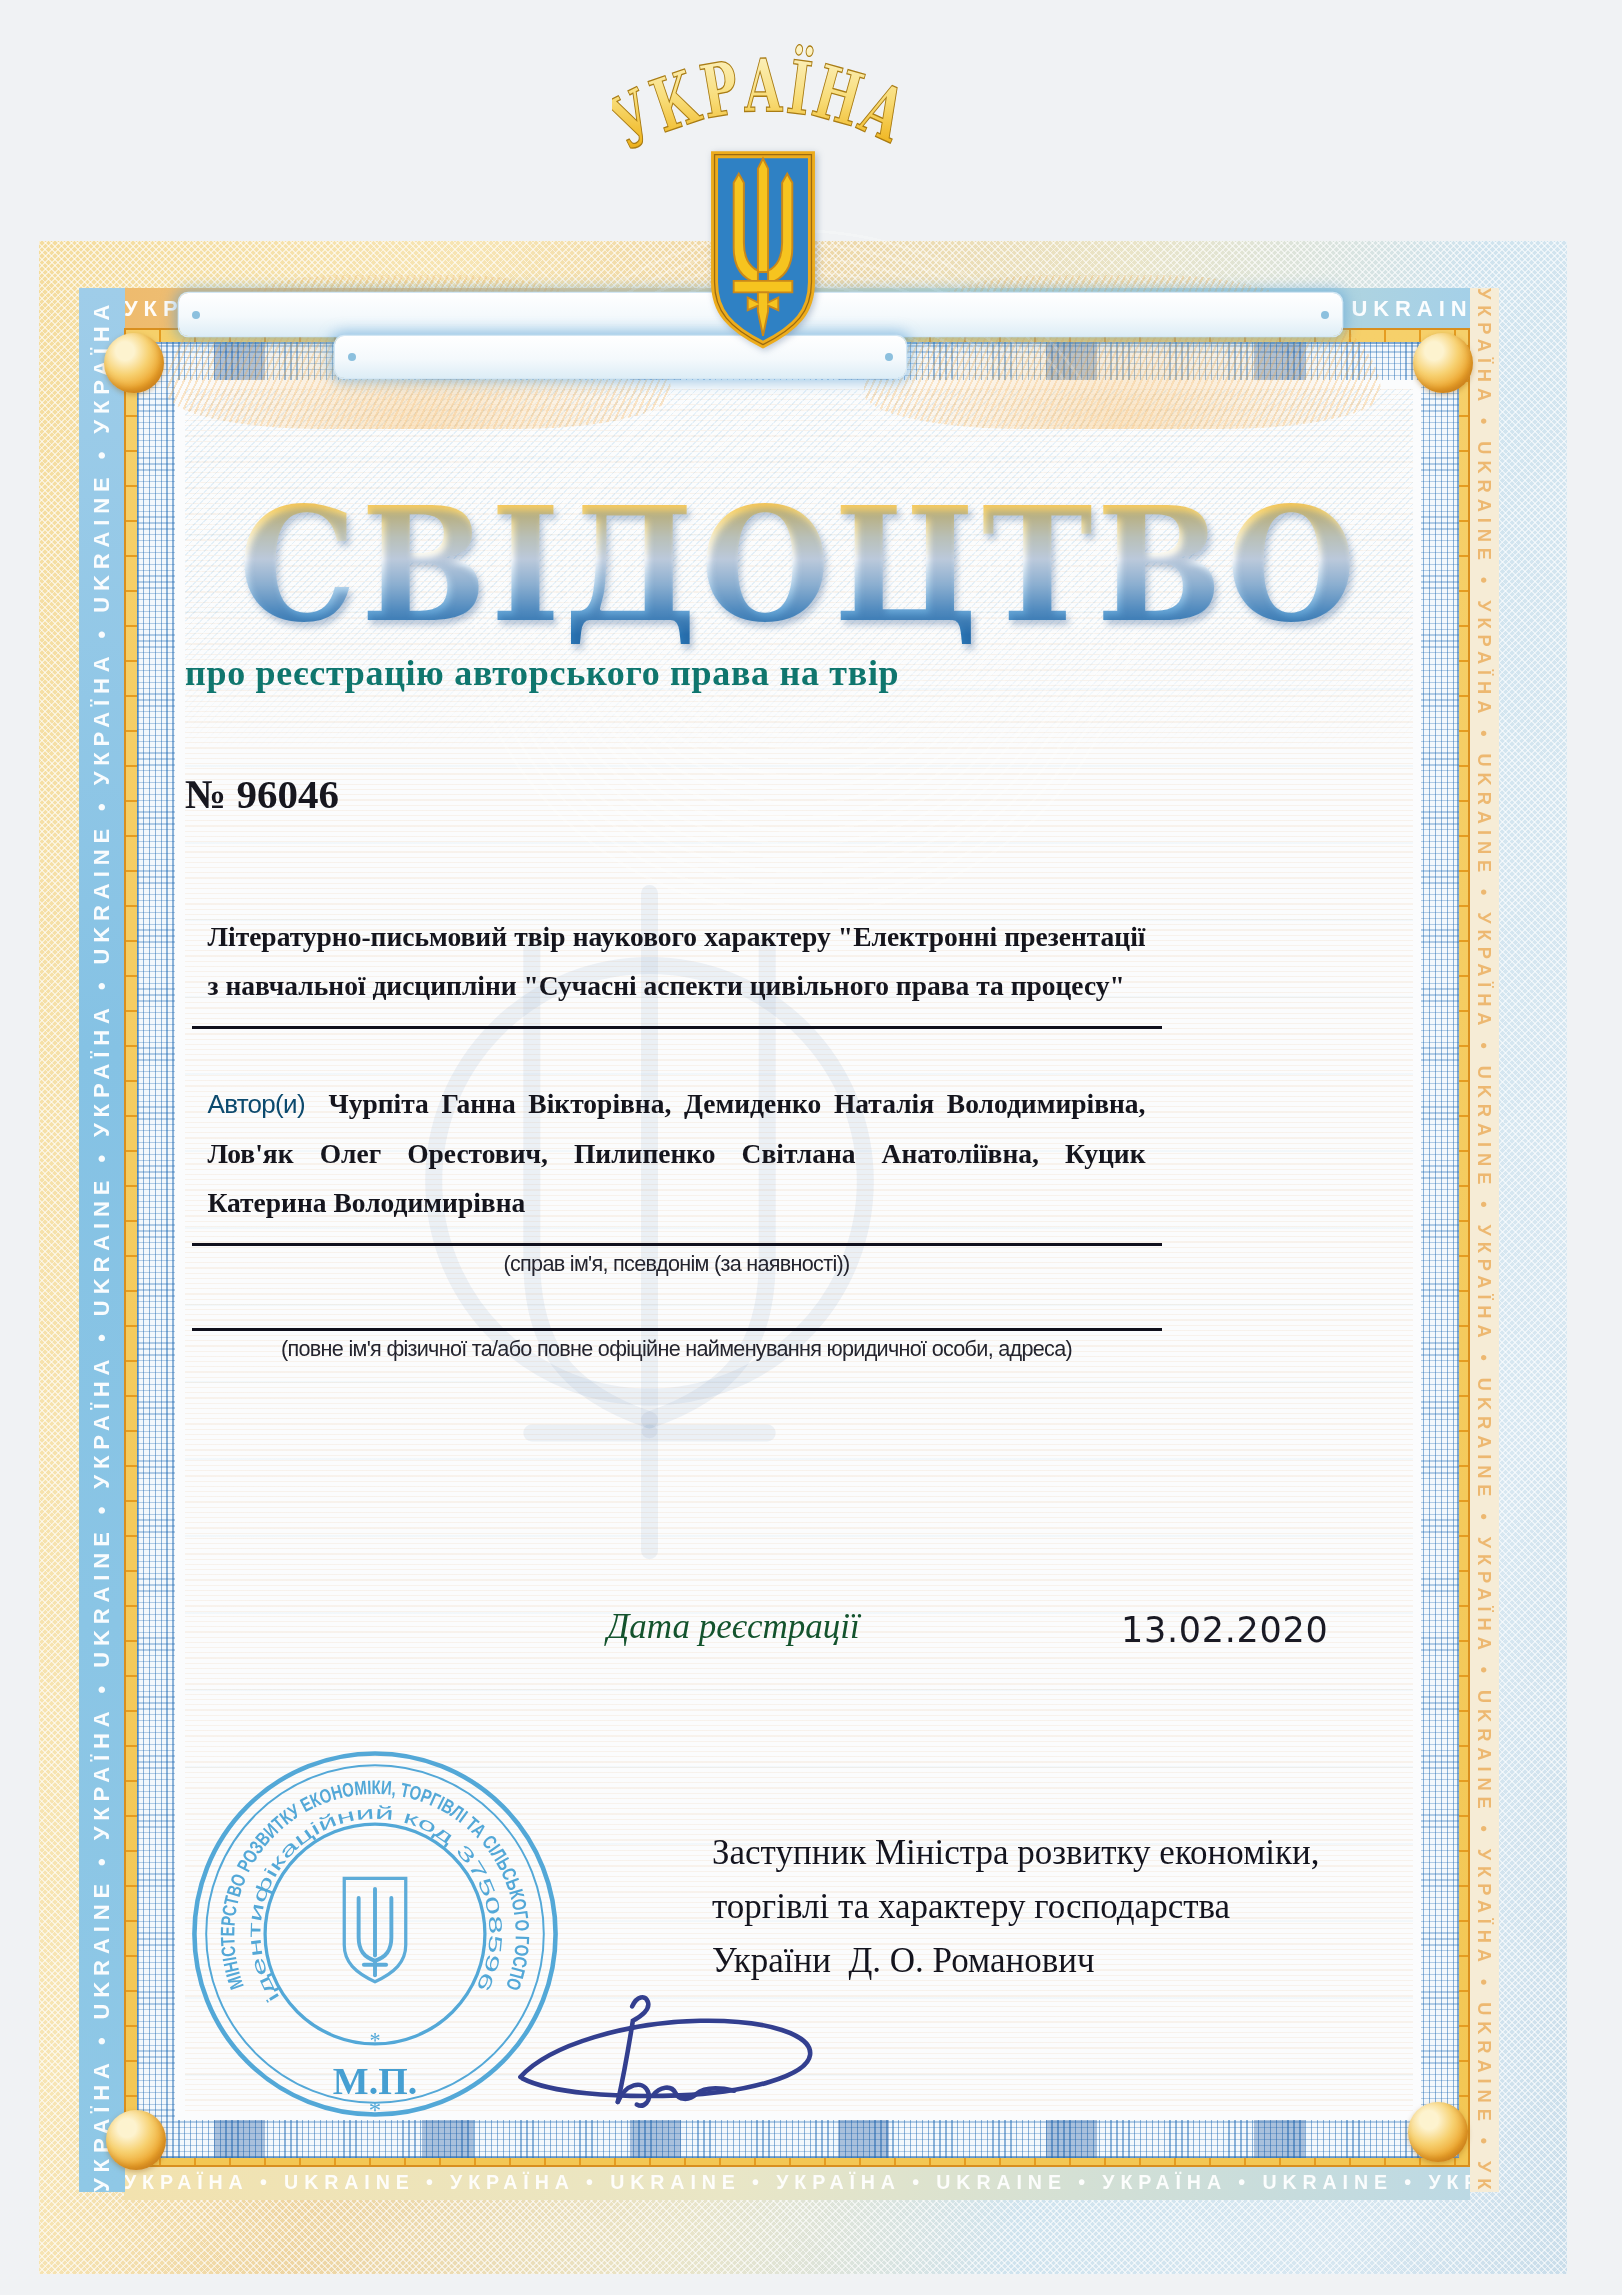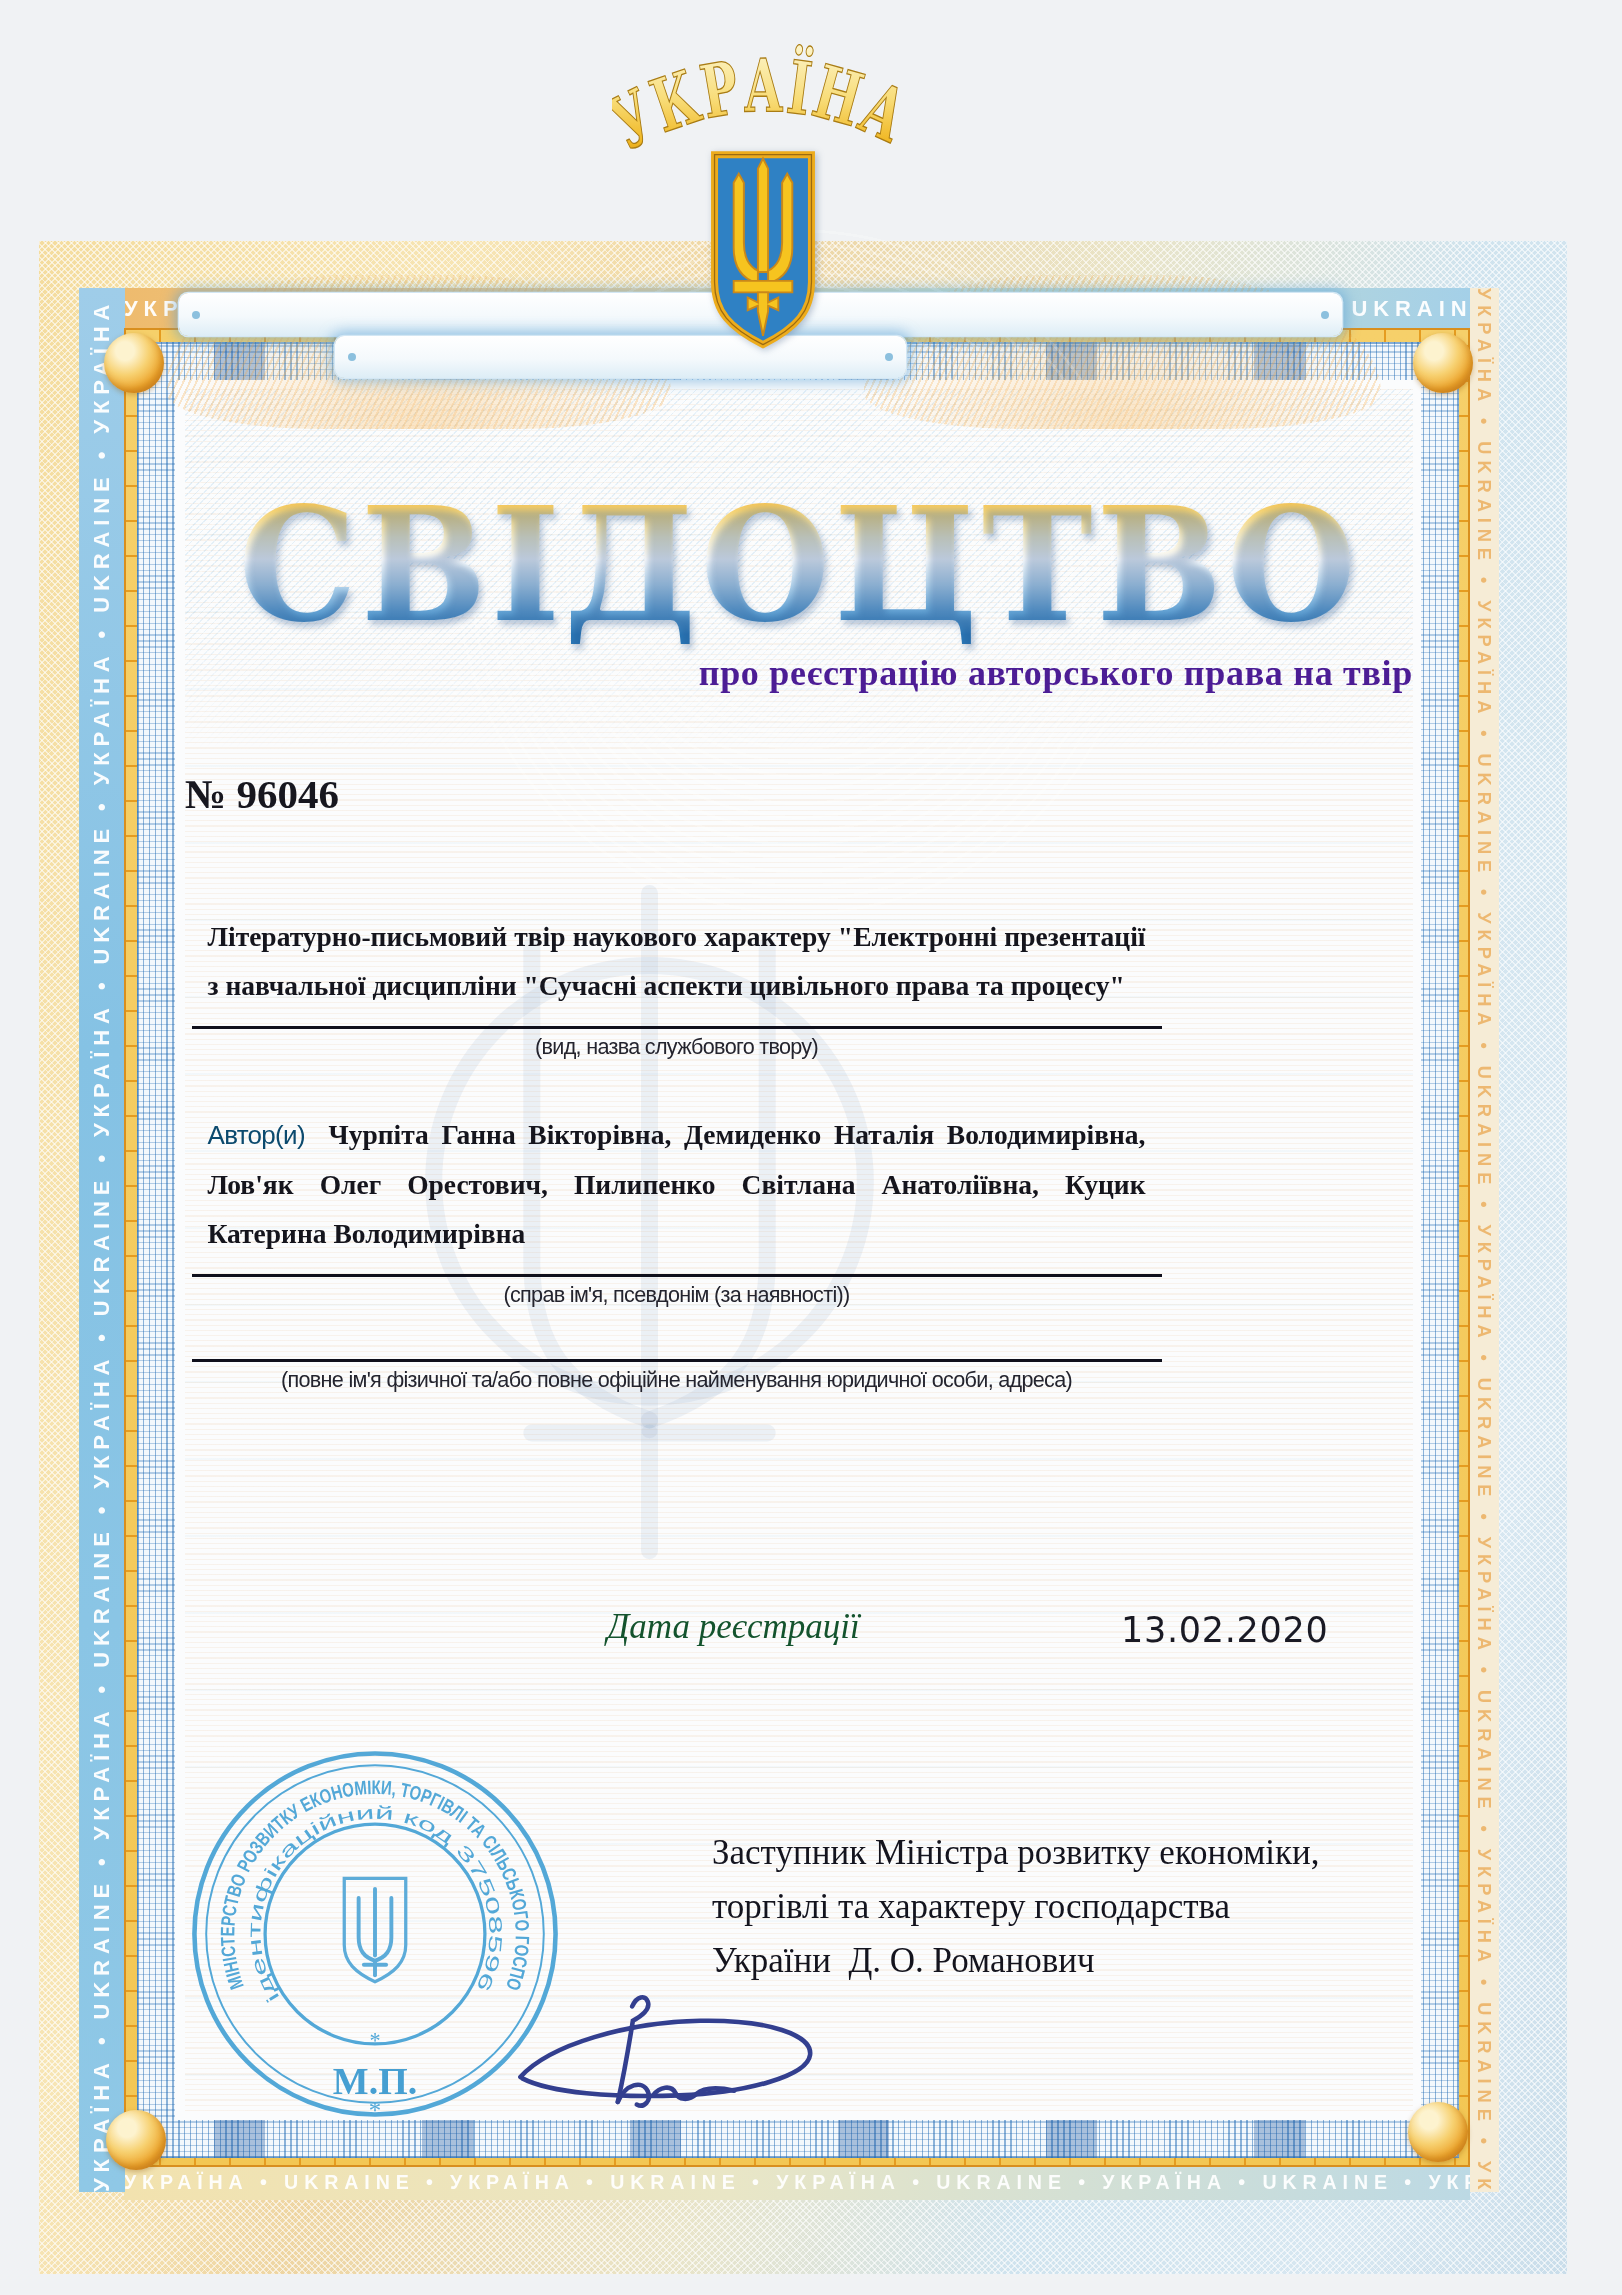--- a/index.html
+++ b/index.html
@@ -68,22 +68,22 @@
     background:repeating-radial-gradient(circle, rgba(255,255,255,0) 0 11px, rgba(255,255,255,.55) 11px 13.7px);
     filter:blur(0.7px);}
   .watermark{position:absolute;left:216px;top:452px;z-index:1;opacity:.9;pointer-events:none;}
   
   .title{position:absolute;left:0;right:0;top:98px;z-index:2;text-align:center;
     font-family:"DejaVu Serif",serif;font-weight:900;font-size:157px;line-height:1;letter-spacing:3.9px;
     transform:scaleX(.95);
     background:linear-gradient(180deg,#f0a81e 0%,#fad878 16%,#fdf2cc 32%,#ffffff 46%,#bcdaf0 62%,#69a7d7 78%,#2b79b8 94%);
     -webkit-background-clip:text;background-clip:text;color:transparent;
     text-shadow:3.3px 4.6px 6.5px rgba(30,75,135,.30);}
-  .subtitle{position:absolute;left:0;right:0;top:263px;z-index:2;text-align:right;
-    font-weight:bold;font-size:36px;color:#4c1d95;letter-spacing:0.7px;}
+  .subtitle{position:absolute;left:0;right:0;top:263px;z-index:2;text-align:left;
+    font-weight:bold;font-size:36px;color:#0f766e;letter-spacing:0.7px;}
   .cert-no{position:absolute;left:0;top:381px;width:1091px;z-index:2;text-align:left;
     font-weight:bold;font-size:41px;color:#17171f;}
   
   .text-column{position:absolute;left:6.5px;top:507px;width:970px;z-index:2;color:#15151d;}
   .para{margin:16px;text-align:justify;font-weight:bold;font-size:27.5px;line-height:49px;}
   .para .label{font-family:"Liberation Sans",sans-serif;font-weight:normal;font-size:26px;
     letter-spacing:-0.7px;color:#0c4a6e;padding-right:23.6px;}
   .rule{border:0;border-top:3.3px solid #10101c;margin:3.9px 0 0 0;}
   .caption{margin-top:5.2px;text-align:center;font-family:"Liberation Sans",sans-serif;
     font-size:21.6px;letter-spacing:-0.7px;color:#24242e;font-weight:normal;}
@@ -139,21 +139,20 @@
       </g>
     </svg>
 
     <div class="title">СВІДОЦТВО</div>
     <div class="subtitle">про реєстрацію авторського права на твір</div>
     <div class="cert-no">№ 96046</div>
 
     <div class="text-column">
       <p class="para"><span>Літературно-письмовий твір наукового характеру "Електронні презентації з навчальної дисципліни "Сучасні аспекти цивільного права та процесу"</span></p>
       <hr class="rule">
-      <div class="caption">(вид, назва службового твору)</div>
       <div class="block-gap"></div>
 
       <p class="para"><span class="label">Автор(и)</span><span>Чурпіта Ганна Вікторівна, Демиденко Наталія Володимирівна, Лов'як Олег Орестович, Пилипенко Світлана Анатоліївна, Куцик Катерина Володимирівна</span></p>
       <hr class="rule">
       <div class="caption">(справ ім'я, псевдонім (за наявності))</div>
       <div class="block-gap2"></div>
 
       <hr class="rule">
       <div class="caption">(повне ім'я фізичної та/або повне офіційне найменування юридичної особи, адреса)</div>
     </div>

